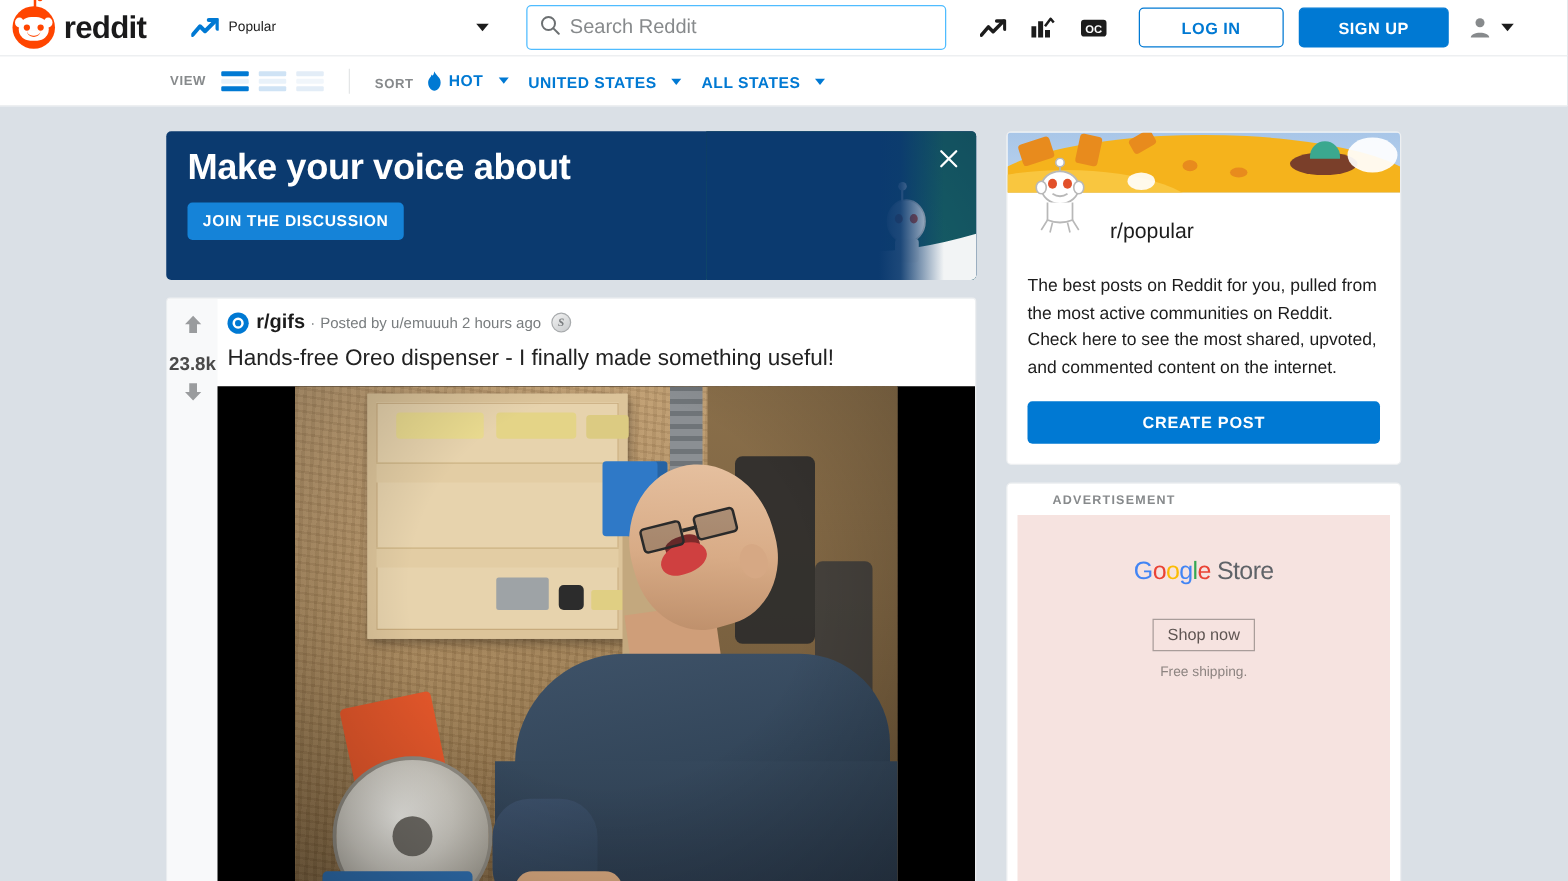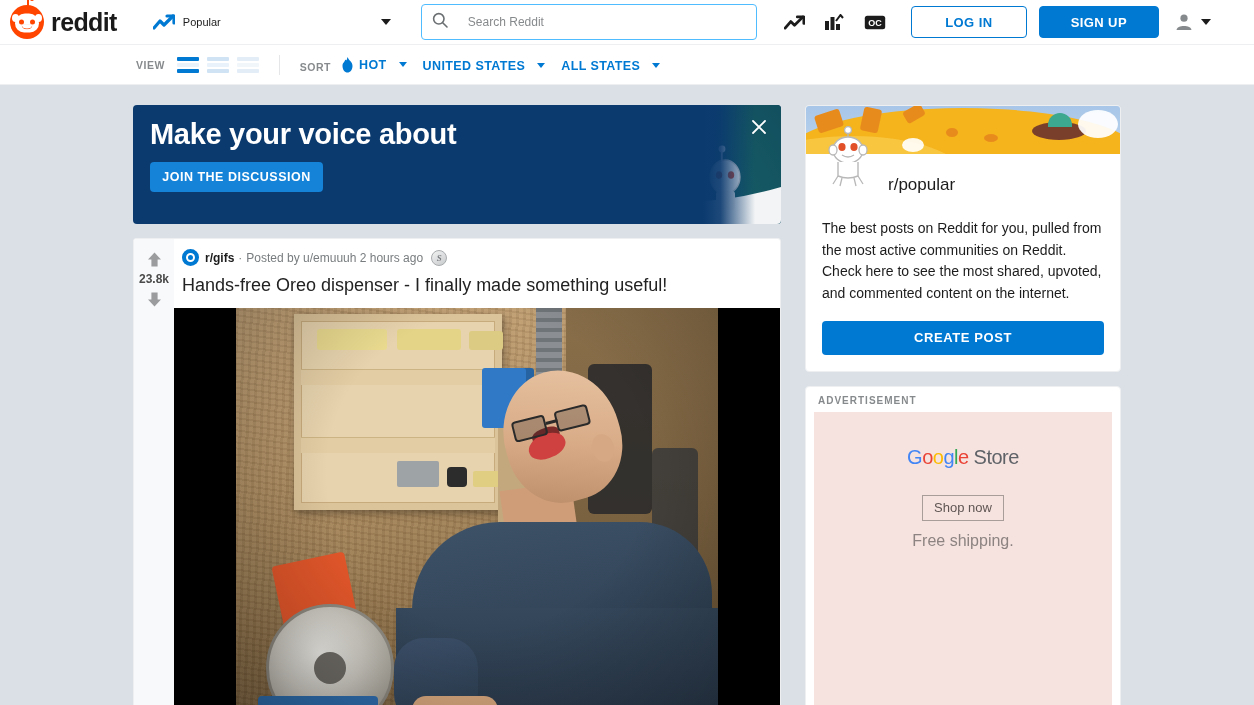--- a/index.html
+++ b/index.html
@@ -50,23 +50,23 @@
 
   #search-box {
     margin-left: 20px;
     width: 336px; height: 36px;
     border: 1px solid #4fbcff; border-radius: 4px;
     display: flex; align-items: center; padding: 0 10px;
     background: #fff;
   }
   #search-input {
     border: none; outline: none; flex: 1;
-    font-size: 12px; color: #1c1c1c;
+    font-size: 16px; color: #1c1c1c;
     font-family: "Liberation Sans", sans-serif;
-    background: transparent; margin-left: 20px;
+    background: transparent; margin-left: 8px;
   }
   #search-input::placeholder { color: #878a8c; }
 
   .hdr-icon-btn { margin-left: 0; width: 40px; height: 40px; display:flex;
      align-items:center; justify-content:center; cursor:pointer; }
   #hdr-icons { display:flex; align-items:center; margin-left: 18px; gap: 0px; }
 
   .hdr-btn {
     height: 32px; border-radius: 4px;
     font-size: 13px; font-weight: 700; letter-spacing: .4px;
@@ -133,27 +133,27 @@
   }
   #promo-close { position:absolute; right: 14px; top: 14px; z-index: 5; cursor: pointer;
       width: 16px; height: 16px; }
 
   
   #post-card { margin-top: 14px; background: #fff; border-radius: 3px; display: flex;
      border: 1px solid #ccc; border-color: #edeff1; overflow:hidden; }
   #vote-col { width: 40px; flex: 0 0 40px; background: #f8f9fa; padding-top: 10px;
      display:flex; flex-direction:column; align-items:center; }
   .vote-arrow { cursor: pointer; width: 20px; height: 20px; display:flex; align-items:center; justify-content:center;}
-  #vote-score { font-size: 12px; font-weight: 700; color: #4a4a4a; margin: 3px 0 3px; }
+  #vote-score { font-size: 15px; font-weight: 700; color: #4a4a4a; margin: 14px 0 3px; }
   #post-body { flex: 1; min-width: 0; }
   #post-meta { display: flex; align-items: center; padding: 10px 8px 0 8px; gap: 0; }
   .sub-ico { width: 17px; height: 17px; border-radius: 50%; background: #0079d3;
      display:flex;align-items:center;justify-content:center; margin-right: 6px; flex:0 0 auto; }
   .sub-ico .inner { width: 9px; height: 9px; border-radius: 50%; border: 2px solid #fff; }
-  #sub-name { font-size: 12px; font-weight: 700; color: #1c1c1c; }
+  #sub-name { font-size: 16px; font-weight: 700; color: #1c1c1c; }
   .meta-dot { font-size: 12px; color: #787c7e; margin: 0 4px; }
   #post-author { font-size: 12px; color: #787c7e; }
   #award-badge { width: 16px; height: 16px; border-radius: 50%;
      background: linear-gradient(145deg,#f2f2f2,#c8cbcd); border: 1px solid #a8abad;
      margin-left: 8px; display:flex; align-items:center; justify-content:center;
      font-size: 9px; font-weight: 700; color: #7a7d7f; font-style: italic; font-family:"Liberation Serif", serif;}
   #post-title { font-size: 18px; color: #222; padding: 9px 8px 11px 8px; line-height: 1.2; cursor:pointer; }
   #post-media { width: 100%; height: 408px; background: #000; position: relative; overflow: hidden; }
   #media-photo { position:absolute; left: 62px; right: 62px; top: 0; bottom: 0; overflow:hidden;
       background: #3a2c1e; }
@@ -239,29 +239,29 @@
       background: #fff; border-radius: 50%; opacity:.9; }
   #sub-head { display: flex; align-items: center; padding: 0 16px; height: 62px; position: relative; }
   #sub-avatar { position: absolute; left: 14px; top: -28px; width: 56px; height: 62px; }
   #sub-title { font-size: 17px; color: #1c1c1c; margin-left: 66px; }
   #sub-desc { padding: 2px 16px 0 16px; font-size: 14px; color: #1c1c1c; line-height: 1.55; }
   #create-post-btn { margin: 16px 16px 16px 16px; height: 34px; background: #0079d3; border-radius: 4px;
       color:#fff; font-size: 13px; font-weight:700; letter-spacing:.6px;
       display:flex; align-items:center; justify-content:center; cursor:pointer; }
 
   #ad-card { margin-top: 14px; }
-  #ad-label { font-size: 10px; font-weight: 700; letter-spacing: 1px; color: #878a8c; padding: 8px 12px 6px; }
+  #ad-label { font-size: 10px; font-weight: 700; letter-spacing: 1px; color: #878a8c; padding: 8px 12px 6px; margin-left: 24px; }
   #ad-body { margin: 0 8px 8px 8px; background: #f6e3e0; height: 308px; padding-top: 34px; text-align: center; }
   #g-logo { font-size: 20px; letter-spacing: -.5px; }
   #g-logo .b { color:#4285f4; } #g-logo .r { color:#ea4335; } #g-logo .y { color:#fbbc05; }
   #g-logo .g { color:#34a853; } #g-logo .store { color:#5f6368; margin-left: 5px; }
   #ad-head { font-size: 25px; color: #6b625f; line-height: 1.24; margin-top: 26px; font-weight: 400; }
   #ad-btn { margin: 26px auto 0; width: 82px; height: 26px; border: 1px solid #a99d9a; background: #f6e3e0;
       font-size: 13px; color: #5f5552; display:flex; align-items:center; justify-content:center; cursor:pointer; }
-  #ad-foot { font-size: 16px; color: #8d8481; margin-top: 11px; }
+  #ad-foot { font-size: 11px; color: #8d8481; margin-top: 11px; }
 </style>
 </head>
 <body>
 
 <div id="header">
 
   <div id="logo-wrap">
     <span class="snoo-logo">
       <span class="ant"></span>
         <span class="antdot"></span>

